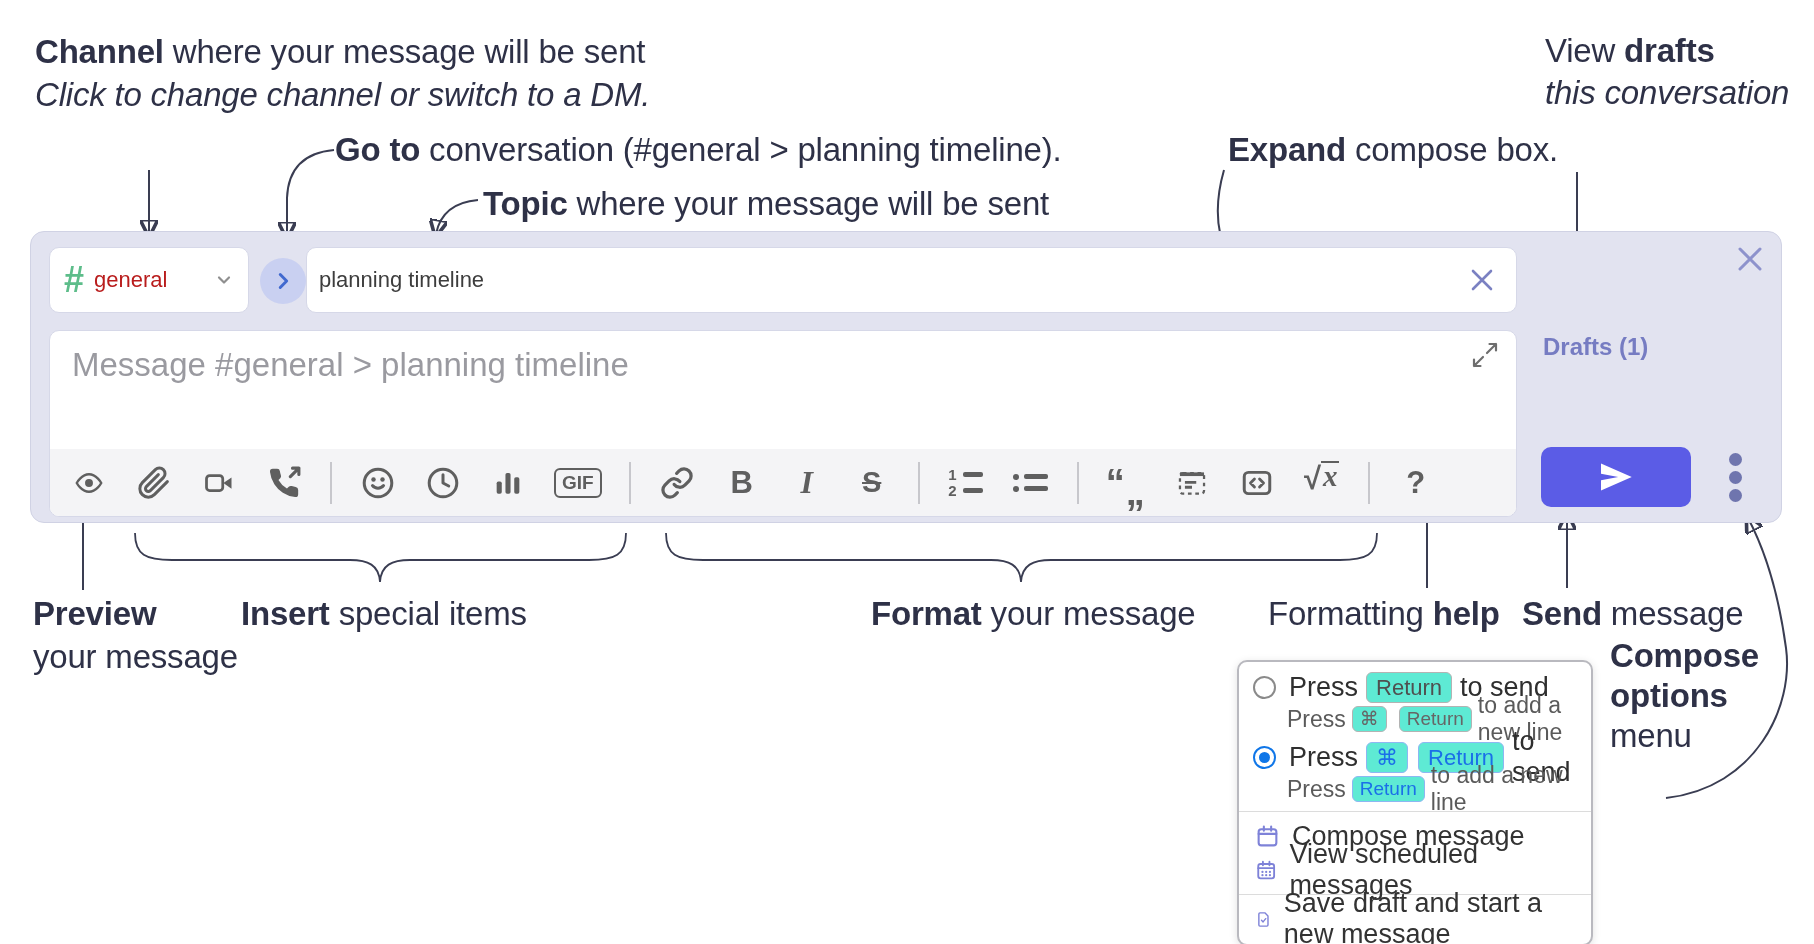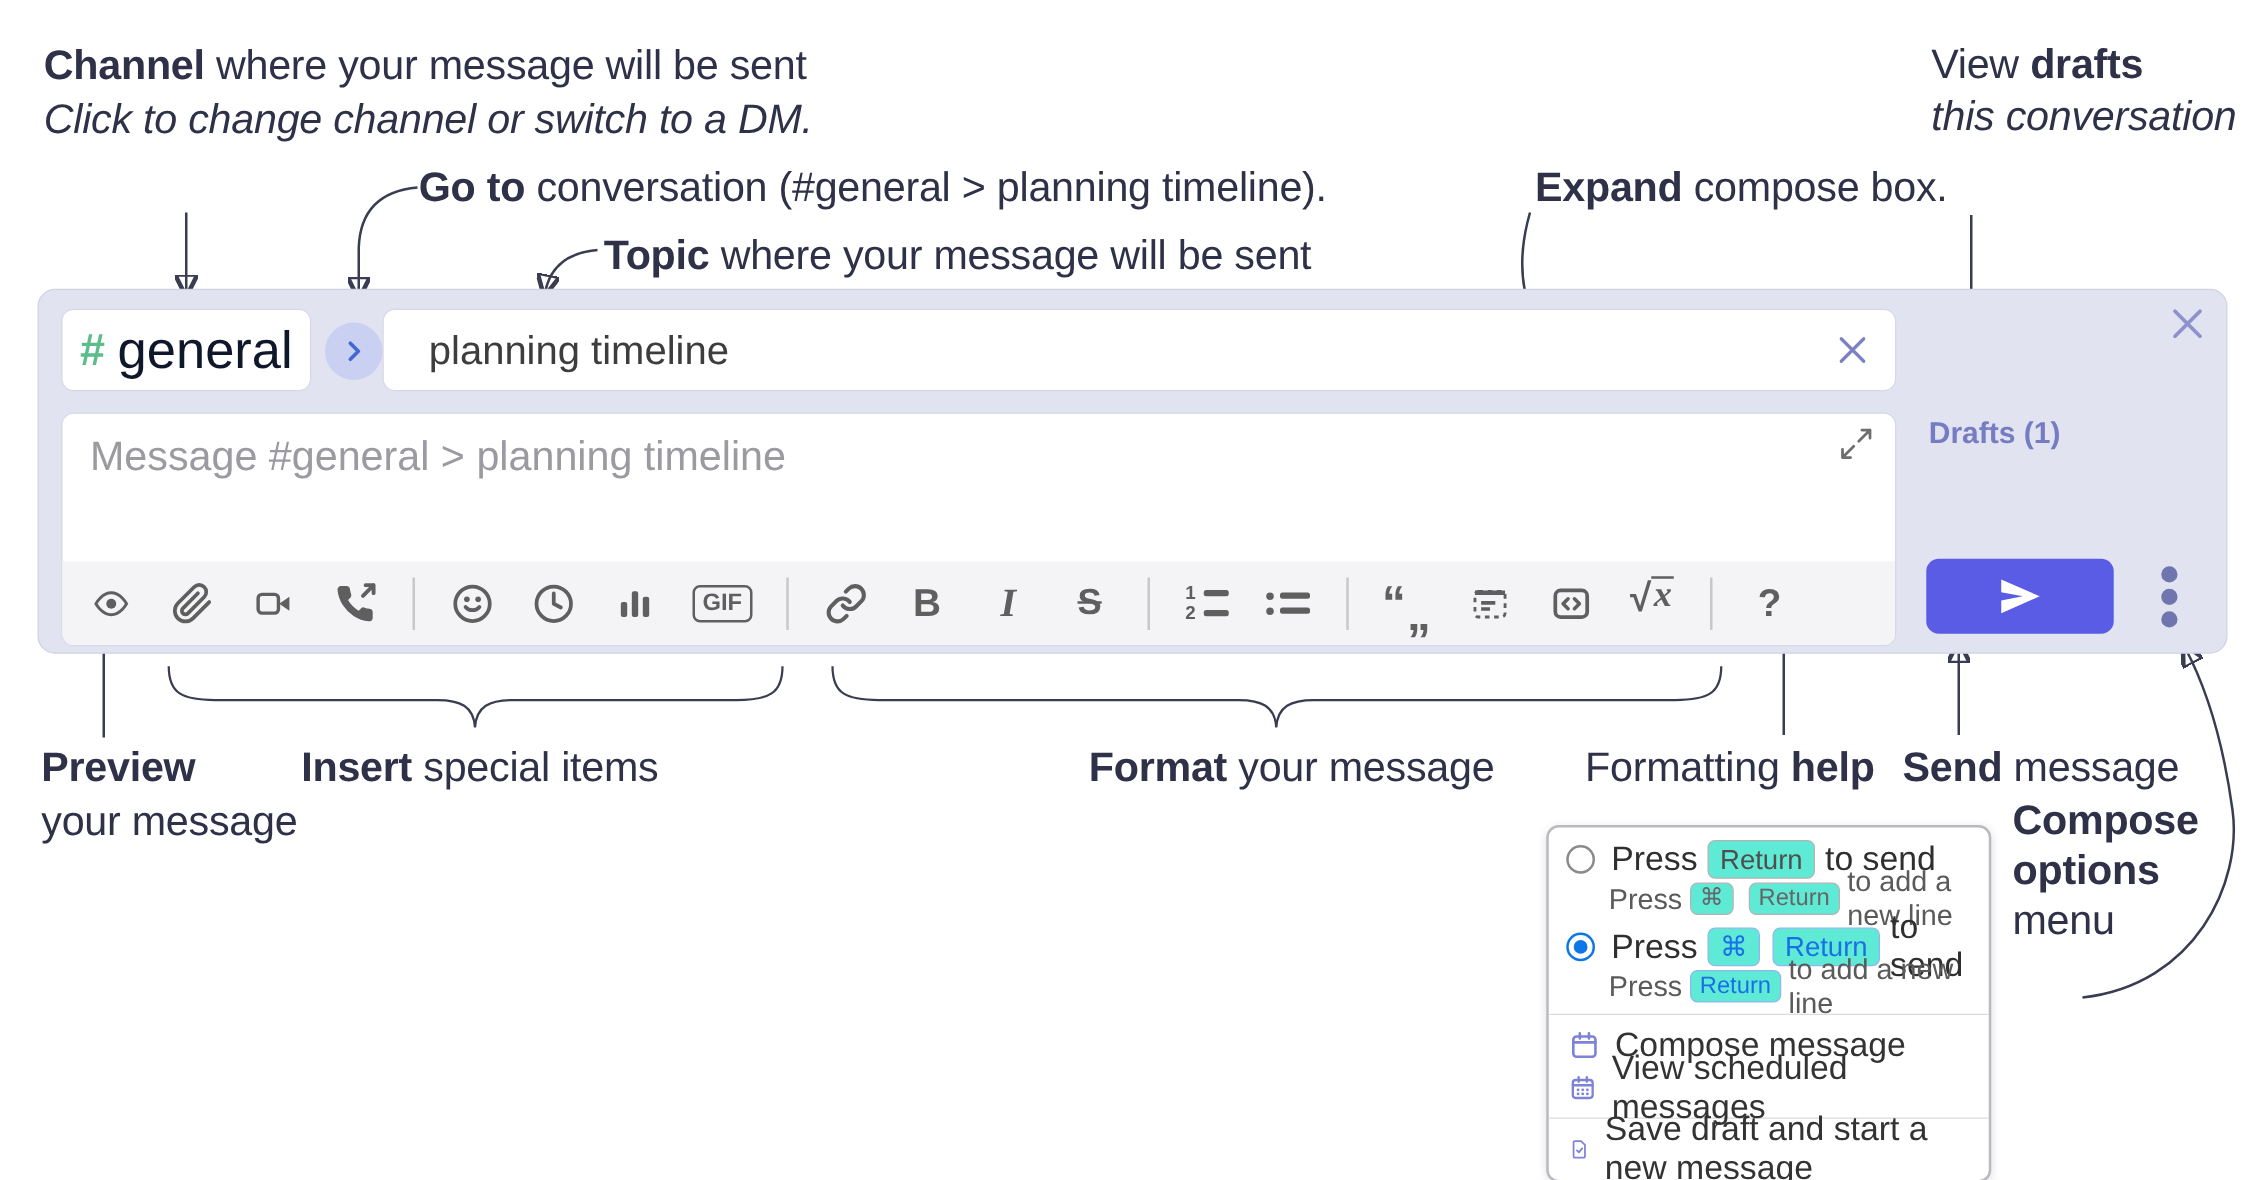--- a/index.html
+++ b/index.html
@@ -15,29 +15,29 @@
   #overlay{position:absolute;left:0;top:0;width:1814px;height:944px;pointer-events:none;}
   #overlay path, #overlay line{stroke:#3a3d52;stroke-width:2;fill:none;}
   #overlay .brace{stroke-width:1.8;}
 
   
   #compose{position:absolute;left:30px;top:231px;width:1752px;height:292px;
            background:#e2e3f0;border:1px solid #d0d2e4;border-radius:14px;box-sizing:border-box;}
   .whitebox{background:#ffffff;border:1px solid #d6d8e8;border-radius:10px;box-sizing:border-box;}
 
   #channel-box{position:absolute;left:18px;top:15px;width:200px;height:66px;display:flex;align-items:center;padding:0 14px;gap:10px;cursor:pointer;}
-  #channel-name{font-size:42px;color:#0f172a;flex:1;}
+  #channel-name{font-size:22px;color:#b91c1c;flex:1;}
   #hash{color:#5dbd8a;font-size:36px;font-weight:700;line-height:1;}
 
   #goto-btn{position:absolute;left:229px;top:26px;width:46px;height:46px;border-radius:50%;
             background:#c9d0f1;display:flex;align-items:center;justify-content:center;}
 
   #topic-box{position:absolute;left:275px;top:15px;width:1211px;height:66px;display:flex;align-items:center;}
-  #topic-input{border:none;outline:none;background:transparent;flex:1;font-size:32px;color:#3d3d3d;
-               padding:0 0 0 36px;font-family:inherit;}
+  #topic-input{border:none;outline:none;background:transparent;flex:1;font-size:22px;color:#3d3d3d;
+               padding:0 0 0 12px;font-family:inherit;}
   #topic-clear{width:40px;height:40px;margin-right:14px;display:flex;align-items:center;justify-content:center;cursor:pointer;}
 
   #message-box{position:absolute;left:18px;top:98px;width:1468px;height:187px;}
   #message-input{position:absolute;left:0;top:0;width:100%;height:118px;border:none;outline:none;resize:none;
                  background:transparent;font-family:inherit;font-size:33px;color:#3d3d3d;
                  padding:15px 60px 0 22px;box-sizing:border-box;}
   #message-input::placeholder{color:#9a9aa0;opacity:1;}
   #expand-btn{position:absolute;right:16px;top:9px;cursor:pointer;}
 
   #toolbar{position:absolute;left:0;bottom:0;width:100%;height:67px;background:#f4f4f6;

